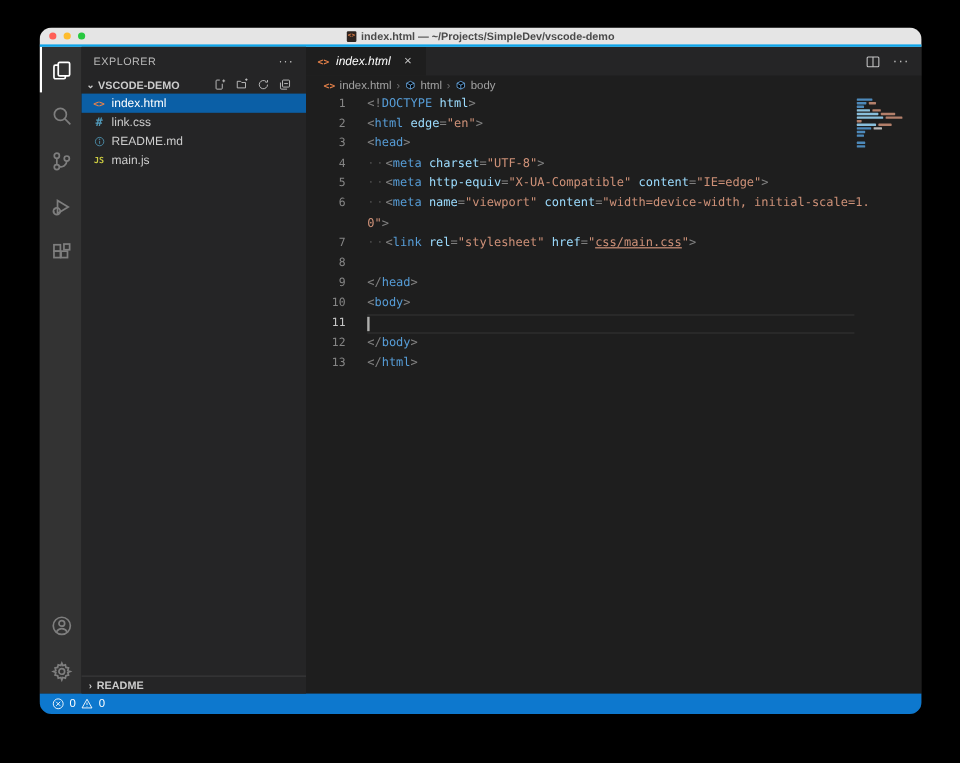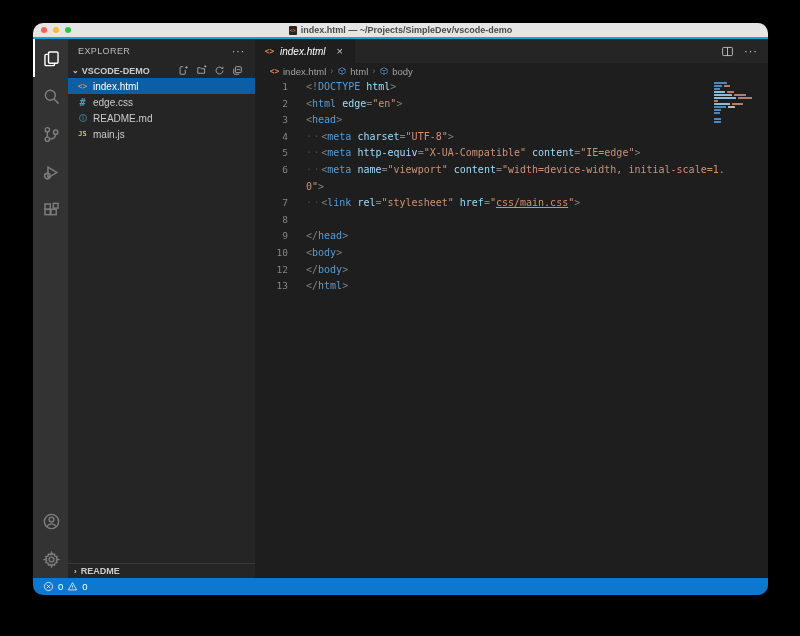--- a/index.html
+++ b/index.html
@@ -203,21 +203,21 @@
             </svg>
           </span>
       </div>
       <div id="file-list">
           <div class="file-row selected">
             <span class="fi fi-html">&lt;&gt;</span>
             <span>index.html</span>
           </div>
           <div class="file-row">
             <span class="fi fi-css">#</span>
-            <span>edge.css</span>
+            <span>link.css</span>
           </div>
           <div class="file-row">
             <span class="fi fi-info"><svg viewBox="0 0 16 16">
                 <circle cx="8" cy="8" r="5.6"></circle>
                 <line x1="8" y1="7" x2="8" y2="11"></line>
                 <circle cx="8" cy="4.9" r="0.5"></circle>
               </svg></span>
             <span>README.md</span>
           </div>
           <div class="file-row">
@@ -354,20 +354,26 @@
           <div class="code-line">
             <span class="gutter">8</span>
           </div>
           <div class="code-line">
             <span class="gutter">9</span>
             <span class="code-text"><span class="tok-punct">&lt;/</span><span class="tok-tag">head</span><span class="tok-punct">&gt;</span></span>
           </div>
           <div class="code-line">
             <span class="gutter">10</span>
             <span class="code-text"><span class="tok-punct">&lt;</span><span class="tok-tag">body</span><span class="tok-punct">&gt;</span></span>
+          </div>
+          <div class="code-line current">
+            <div class="current-box"></div>
+            <div class="cursor"></div>
+            <span class="gutter">11</span>
+            <span class="code-text"></span>
           </div>
           <div class="code-line">
             <span class="gutter">12</span>
             <span class="code-text"><span class="tok-punct">&lt;/</span><span class="tok-tag">body</span><span class="tok-punct">&gt;</span></span>
           </div>
           <div class="code-line">
             <span class="gutter">13</span>
             <span class="code-text"><span class="tok-punct">&lt;/</span><span class="tok-tag">html</span><span class="tok-punct">&gt;</span></span>
           </div>
         </div>

